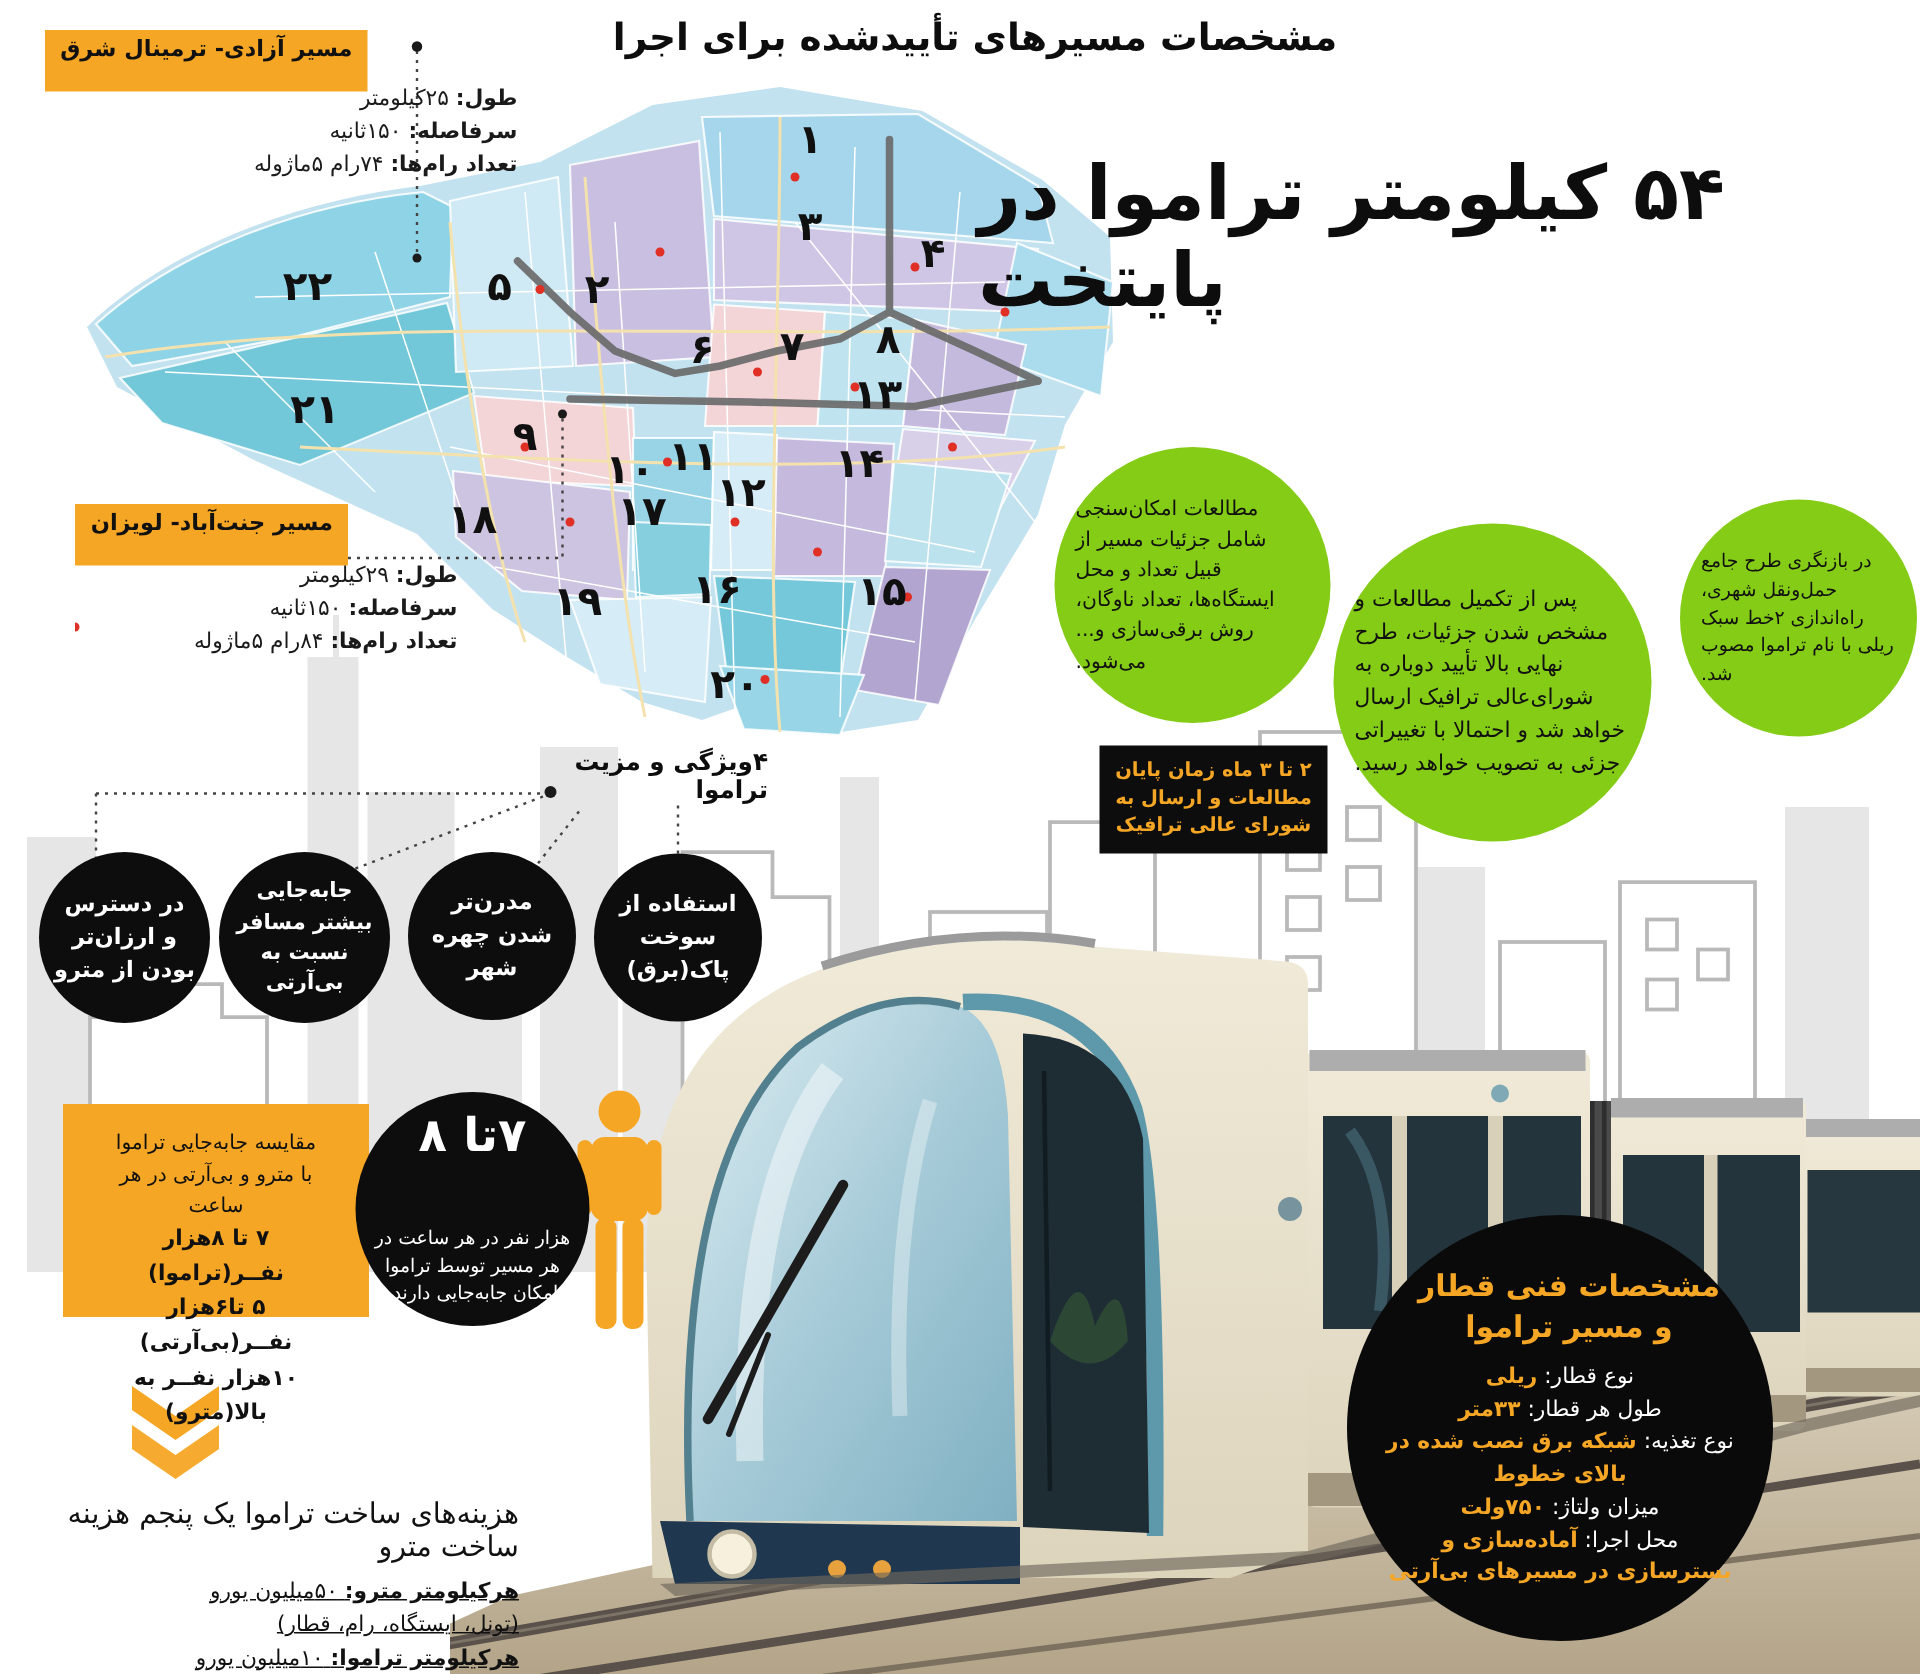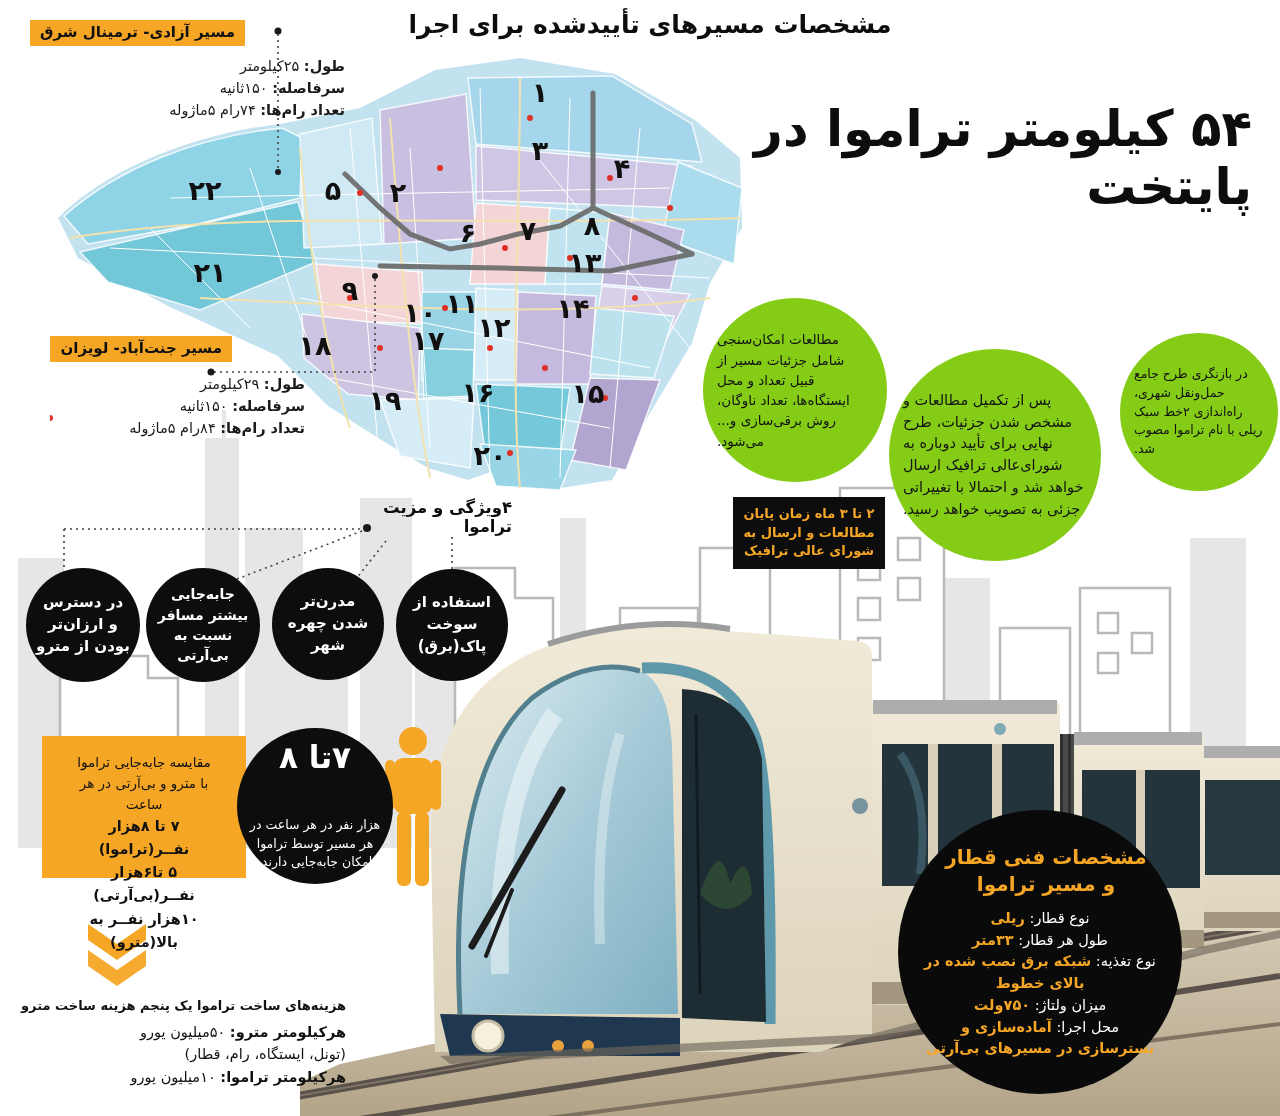--- a/index.html
+++ b/index.html
@@ -6,26 +6,26 @@
   html,body { background:#fff; }
   .canvas {
     position:relative; width:1280px; height:1116px; overflow:hidden;
     background:#ffffff; font-family:"DejaVu Sans", sans-serif; direction:rtl;
   }
   .abs { position:absolute; }
 
   
   .map-caption { top:10px; left:400px; width:500px; text-align:center;
     font-size:25px; font-weight:bold; color:#0d0d0d; }
-  .main-title { top:100px; right:28px; width:600px; text-align:right;
+  .main-title { top:100px; right:28px; width:600px; text-align:left;
     font-size:50px; font-weight:bold; color:#0d0d0d; letter-spacing:-1px; }
 
   
   .route-tag { background:#f6a625; color:#111; font-weight:bold; font-size:15px;
-    padding:3px 10px 5px; display:inline-block; }
+    padding:3px 10px 20px; display:inline-block; }
   .route-rows { font-size:14.5px; color:#1a1a1a; line-height:1.5; text-align:right; }
   .route-rows b { font-weight:bold; }
 
   
   .bubble { background:#84cc16; border-radius:50%; color:#111;
     display:flex; align-items:center; justify-content:center; text-align:left;
     font-weight:400; line-height:1.5; padding:14px; z-index:5; }
   .note-box { background:#0d0d0d; color:#f6a625; font-weight:bold; font-size:13px;
     line-height:1.45; text-align:center; display:flex; align-items:center;
     justify-content:center; padding:6px 8px; z-index:5; }
@@ -42,22 +42,22 @@
   .compare-box .intro { font-size:13.5px; line-height:1.55; }
   .compare-box .stat { font-size:14.5px; font-weight:bold; line-height:1.6; }
   .capacity { background:#0d0d0d; border-radius:50%; color:#fff; text-align:center;
     display:flex; flex-direction:column; align-items:center; justify-content:center;
     padding:12px; z-index:6;gap:38px; }
   .capacity .big { font-size:31px; font-weight:bold; line-height:1.1; margin-bottom:4px; }
   .capacity .small { font-size:12.5px; line-height:1.5; }
 
   
   .costs { text-align:right; color:#111; z-index:7; }
-  .costs .h { font-size:13px; font-weight:bold; margin-bottom:8px; }
-  .costs .row { font-size:14.5px; line-height:1.55; }
+  .costs .h { font-size:19px; font-weight:normal; margin-bottom:8px; }
+  .costs .row { font-size:14.5px; line-height:1.55;text-decoration:underline; }
   .costs .row b { font-weight:bold; }
 
   
   .specs { background:#0a0a0a; border-radius:50%; color:#fff; z-index:8;
     display:flex; flex-direction:column; align-items:flex-start; justify-content:center;
     text-align:center; padding:30px 26px; }
   .specs .t { color:#f6a625; font-weight:bold; font-size:20px; line-height:1.35;
     margin-bottom:10px; width:220px; }
   .specs .r { font-size:14.5px; line-height:1.5; width:232px; }
   .specs .r .v { color:#f6a625; font-weight:bold; }
@@ -323,21 +323,21 @@
   <div class="abs z4" style="top:336px;right:1048px">
     <span class="route-tag">مسیر جنت‌آباد- لویزان</span>
   </div>
   <div class="abs route-rows z4" style="top:374px;left:20px;width:285px">
     <div><b>طول:</b> <span>۲۹کیلومتر</span></div>
     <div><b>سرفاصله:</b> <span>۱۵۰ثانیه</span></div>
     <div><b>تعداد رام‌ها:</b> <span>۸۴رام ۵ماژوله</span></div>
   </div>
 
   <div class="abs bubble" style="left:703px;top:298px;width:184px;height:184px;font-size:13.5px">مطالعات امکان‌سنجی شامل جزئیات مسیر از قبیل تعداد و محل ایستگاه‌ها، تعداد ناوگان، روش برقی‌سازی و... می‌شود.</div>
-  <div class="abs bubble" style="left:889px;top:349px;width:212px;height:212px;font-size:14.5px">پس از تکمیل مطالعات و مشخص شدن جزئیات، طرح نهایی برای تأیید دوباره به شورای‌عالی ترافیک ارسال خواهد شد و احتمالا با تغییراتی جزئی به تصویب خواهد رسید.</div>
+  <div class="abs bubble" style="left:889px;top:349px;width:212px;height:212px;font-size:14.5px">پس از تکمیل مطالعات و مشخص شدن جزئیات، طرح نهایی بالا تأیید دوباره به شورای‌عالی ترافیک ارسال خواهد شد و احتمالا با تغییراتی جزئی به تصویب خواهد رسید.</div>
   <div class="abs bubble" style="left:1120px;top:333px;width:158px;height:158px;font-size:12.5px">در بازنگری طرح جامع حمل‌ونقل شهری، راه‌اندازی ۲خط سبک ریلی با نام تراموا مصوب شد.</div>
 
   <div class="abs note-box" style="left:733px;top:497px;width:152px;height:72px">۲ تا ۳ ماه زمان پایان مطالعات و ارسال به شورای عالی ترافیک</div>
 
   <div class="abs feat-heading" style="top:498px;left:374px;width:138px;text-align:right">۴ویژگی و مزیت تراموا</div>
   <div class="abs feat-circle" style="left:146px;top:568px;width:114px;height:114px;font-size:14px">جابه‌جایی بیشتر مسافر نسبت به بی‌آرتی</div>
   <div class="abs feat-circle" style="left:26px;top:568px;width:114px;height:114px">در دسترس و ارزان‌تر بودن از مترو</div>
   <div class="abs feat-circle" style="left:272px;top:568px;width:112px;height:112px">مدرن‌تر شدن چهره شهر</div>
   <div class="abs feat-circle" style="left:396px;top:569px;width:112px;height:112px">استفاده از سوخت پاک(برق)</div>
 

